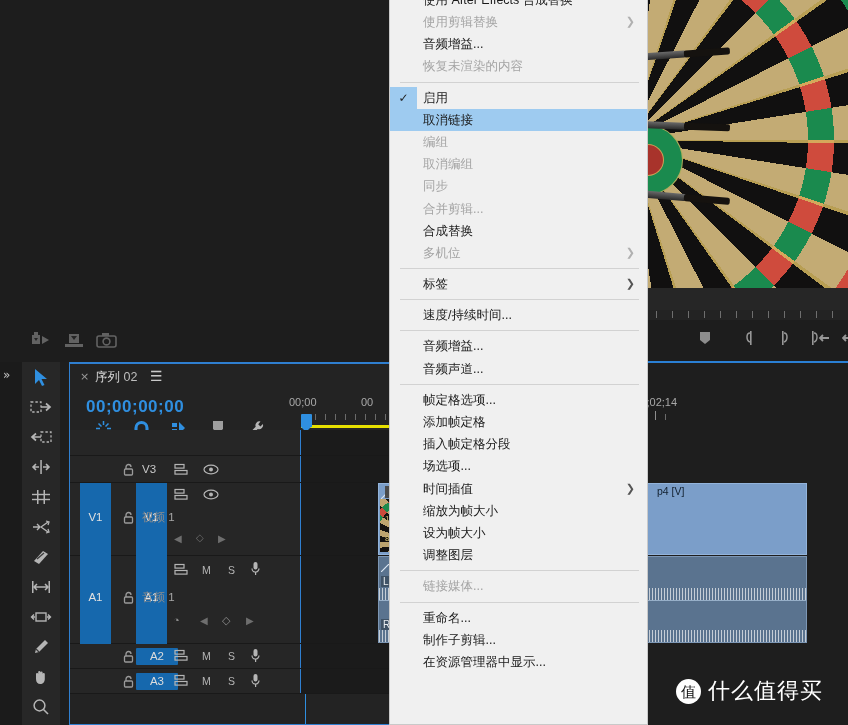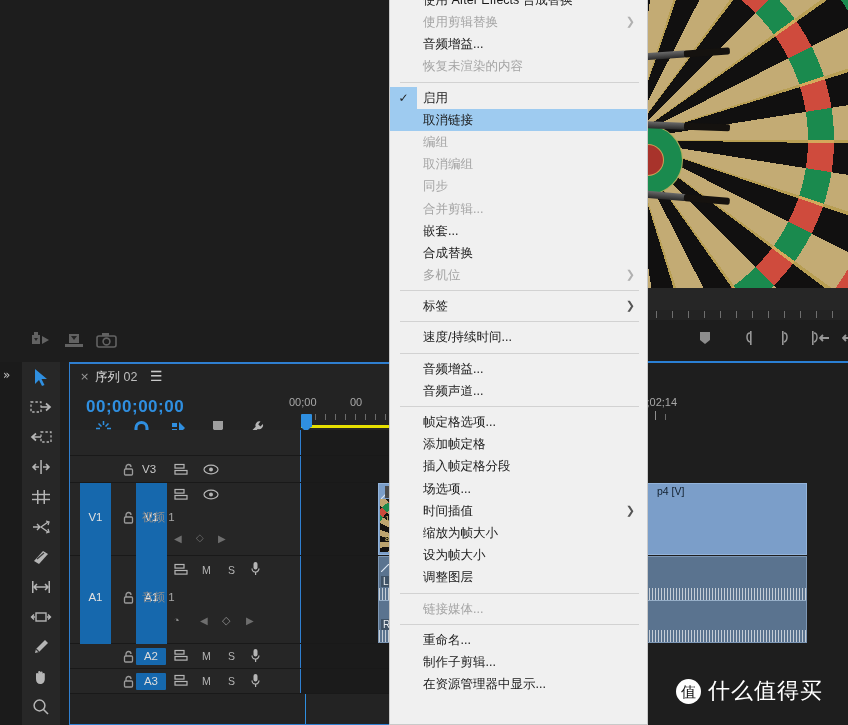--- a/index.html
+++ b/index.html
@@ -151,21 +151,21 @@
   .playhead-line { position:absolute; left:235px; top:63px; width:1px; bottom:0; background:#2f8fe0; }
 
   
   .tracks { position:absolute; left:0; top:66px; right:0; bottom:0; }
   .trow { position:relative; width:100%; border-bottom:1px solid #191919; background:#262626; }
   .thead { position:absolute; left:0; top:0; width:231px; height:100%; background:#262626;
     border-right:1px solid #2f7fd0; }
   .tbody { position:absolute; left:231px; top:0; right:0; height:100%; background:#1b1b1b; }
   .tn-lock { position:absolute; left:53px; color:#9a9a9a; font-size:12px; }
   .tn-name { position:absolute; left:72px; color:#c8c8c8; font-size:11.5px; }
-  .tn-badge { position:absolute; left:66px; width:30px; background:#1668ad; color:#dcdcdc;
+  .tn-badge { position:absolute; left:66px; width:42px; background:#1668ad; color:#dcdcdc;
     font-size:11.5px; text-align:center; border-radius:1px; }
   .tn-pill { position:absolute; width:30px; background:#1668ad; }
   .tn-ico { position:absolute; color:#b5b5b5; font-size:11px; }
   .tn-sub { position:absolute; left:72px; color:#8d8d8d; font-size:11.5px; }
 
   .clip-v { position:absolute; left:0; top:0; height:100%; background:#7b9ec9;
     border:1px solid #93b4db; }
   .clip-v .cap { position:absolute; left:26px; top:1px; color:#14243a; font-size:10.5px; white-space:nowrap; }
   .fxbox { position:absolute; left:6px; top:2px; width:15px; height:12px; background:#4a4a4a;
     color:#e2e2e2; font-size:9px; font-style:italic; text-align:center; line-height:12px;
@@ -429,21 +429,21 @@
       </span>
       <span>
         <svg width="17" height="17" viewBox="0 0 17 17">
           <path d="M12.5 1.5 a4 4 0 0 0 -4.8 5.3 L2 12.4 l2.2 2.2 l5.6 -5.6 a4 4 0 0 0 5.1 -5 l-2.5 2.5 l-2.2 -2.2 Z" fill="#b5b5b5"></path>
         </svg>
       </span>
     </div>
 
     <div class="tl-ruler">
       <div class="lbl" style="left:-12px">00;00</div>
-      <div class="lbl" style="left:49px">00</div>
+      <div class="lbl" style="left:60px">00</div>
       <div class="lbl" style="left:236px">00;00;01;29</div>
       <div class="lbl" style="left:318px">00;00;02;14</div>
       <div class="tk" style="left:4px"></div>
         <div class="tk" style="left:14px"></div>
       <div class="tk" style="left:24px"></div>
         <div class="tk" style="left:34px"></div>
       <div class="tk" style="left:44px"></div>
         <div class="tk" style="left:54px"></div>
       <div class="tk" style="left:64px"></div>
         <div class="tk" style="left:74px"></div>
@@ -697,21 +697,20 @@
         <div class="ctx-item disabled"><span>使用剪辑替换</span><span class="arrow">❯</span></div>
         <div class="ctx-item"><span>音频增益...</span></div>
         <div class="ctx-item disabled"><span>恢复未渲染的内容</span></div>
         <div class="ctx-sep"></div>
         <div class="ctx-item"><span class="ctx-check">✓</span><span>启用</span></div>
         <div class="ctx-item sel"><span>取消链接</span></div>
         <div class="ctx-item disabled"><span>编组</span></div>
         <div class="ctx-item disabled"><span>取消编组</span></div>
         <div class="ctx-item disabled"><span>同步</span></div>
         <div class="ctx-item disabled"><span>合并剪辑...</span></div>
-        <div class="ctx-item"><span>嵌套...</span></div>
         <div class="ctx-item"><span>合成替换</span></div>
         <div class="ctx-item disabled"><span>多机位</span><span class="arrow">❯</span></div>
         <div class="ctx-sep"></div>
         <div class="ctx-item"><span>标签</span><span class="arrow">❯</span></div>
         <div class="ctx-sep"></div>
         <div class="ctx-item"><span>速度/持续时间...</span></div>
         <div class="ctx-sep"></div>
         <div class="ctx-item"><span>音频增益...</span></div>
         <div class="ctx-item"><span>音频声道...</span></div>
         <div class="ctx-sep"></div>

